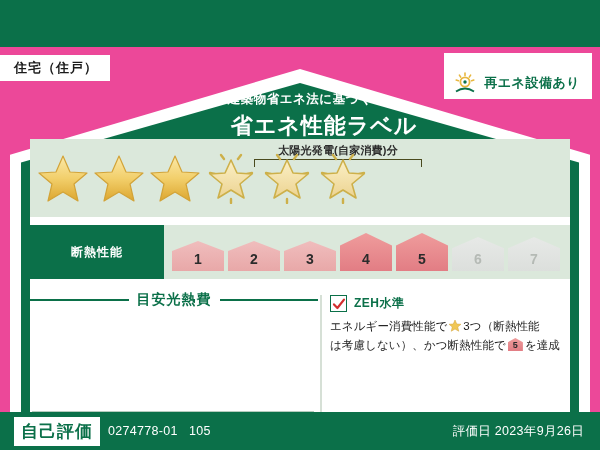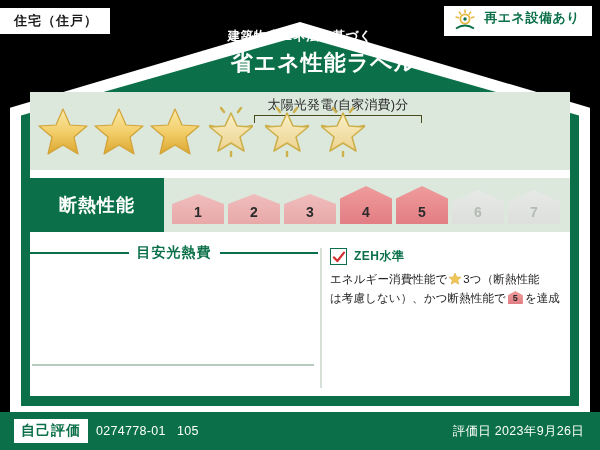--- a/index.html
+++ b/index.html
@@ -2,37 +2,37 @@
 <html><head>
 <meta charset="utf-8">
 <style>
   html,body{margin:0;padding:0;}
   body{
     width:600px;height:450px;overflow:hidden;
     font-family:"Liberation Sans","DejaVu Sans",sans-serif;
     background:#0b7049;
     position:relative;
   }
-  #label-root{position:absolute;inset:0;background:#000000;}
+  #label-root{position:absolute;inset:0;background:#ec4899;margin-top:47px;}
 
   
   .type-tag{
     position:absolute;left:0;top:8px;
     background:#ffffff;color:#1a1a1a;
     font-size:13px;font-weight:bold;letter-spacing:1px;
     padding:4px 12px 4px 14px;
     z-index:6;
   }
 
   
   .reba{
     position:absolute;right:8px;top:6px;
     background:#ffffff;
-    display:flex;gap:7px;
-    padding:3px 12px 5px 9px;
+    display:flex;align-items:center;gap:7px;
+    padding:19px 12px 5px 9px;
     z-index:6;
   }
   .reba-text{font-size:13px;font-weight:bold;color:#0b7049;letter-spacing:.5px;}
   .sun-ico{width:24px;height:22px;display:block;}
 
   
   .house-white{
     position:absolute;left:10px;top:22px;width:580px;height:390px;
     background:#ffffff;
     clip-path:polygon(0% 22%, 50% 0%, 100% 22%, 100% 100%, 0% 100%);
@@ -40,21 +40,21 @@
   }
   .house-inner{
     position:absolute;left:21px;top:36px;width:558px;height:370px;
     background:#0b7049;
     clip-path:polygon(0% 21.5%, 50% 0%, 100% 21.5%, 100% 100%, 0% 100%);
     z-index:3;
   }
 
   
   .titles{
-    position:absolute;left:0;right:0;top:28px;
+    position:absolute;left:0;right:0;top:44px;
     text-align:center;color:#ffffff;z-index:5;
   }
   .title-sub{font-size:12.5px;font-weight:bold;letter-spacing:.5px;}
   .title-main{font-size:22px;font-weight:bold;letter-spacing:1px;margin-top:3px;padding-left:48px;}
 
   
   .card{
     position:absolute;left:30px;top:92px;width:540px;height:304px;
     background:#ffffff;z-index:5;
   }
@@ -63,37 +63,37 @@
   .perf-row{position:absolute;left:0;display:flex;align-items:stretch;}
   .row-energy{top:0;height:78px;width:540px;}
   .row-insul{top:86px;height:54px;width:540px;}
 
   .row-label{
     width:134px;background:#0b7049;color:#ffffff;
     display:flex;flex-direction:column;align-items:center;justify-content:center;
     font-weight:bold;letter-spacing:1px;line-height:1.25;
   }
   .row-label.two-line{font-size:15px;}
-  .row-label.one-line{font-size:18px;font-family:Liberation Serif, serif;}
+  .row-label.one-line{font-size:12px;font-family:Liberation Serif, serif;}
   .row-body{
     flex:1;background:#dbe8db;position:relative;
   }
 
   
   .stars{
     position:absolute;left:6px;top:50%;transform:translateY(-50%);
     display:flex;align-items:center;gap:2px;
   }
   .star-ico{width:54px;height:52px;display:block;}
 
   
   .solar-wrap{
     position:absolute;left:218px;top:4px;width:180px;text-align:center;
   }
-  .solar-cap{font-size:13px;color:#2c2c2c;font-weight:normal;letter-spacing:.2px;}
+  .solar-cap{font-size:11px;color:#2c2c2c;font-weight:bold;letter-spacing:.2px;}
   .solar-bracket{
     height:7px;margin:1px 6px 0 6px;
     border-left:1.5px solid #4a4a1e;border-right:1.5px solid #4a4a1e;border-top:1.5px solid #4a4a1e;
   }
 
   
   .chips{
     position:absolute;left:8px;top:50%;transform:translateY(-50%);
     display:flex;align-items:flex-end;gap:4px;
   }
@@ -158,21 +158,21 @@
     position:absolute;inset:0;display:flex;align-items:flex-end;justify-content:center;
     font-size:9px;color:#2b2b2b;z-index:2;line-height:1;padding-bottom:1px;
   }
 
   
   .footer{
     position:absolute;left:0;right:0;bottom:0;height:38px;
     background:#0b7049;z-index:6;display:flex;align-items:center;
   }
   .foot-chip{
-    background:#ffffff;color:#0b7049;font-weight:bold;font-size:14px;
+    background:#ffffff;color:#0b7049;font-weight:bold;font-size:17px;
     padding:3px 7px;margin-left:14px;letter-spacing:1px;
   }
   .foot-id{color:#ffffff;font-size:12.5px;margin-left:8px;letter-spacing:.3px;}
   .foot-date{
     margin-left:auto;margin-right:16px;color:#ffffff;font-size:12.5px;letter-spacing:.3px;text-align:center;
   }
 </style>
 </head>
 <body>
 

